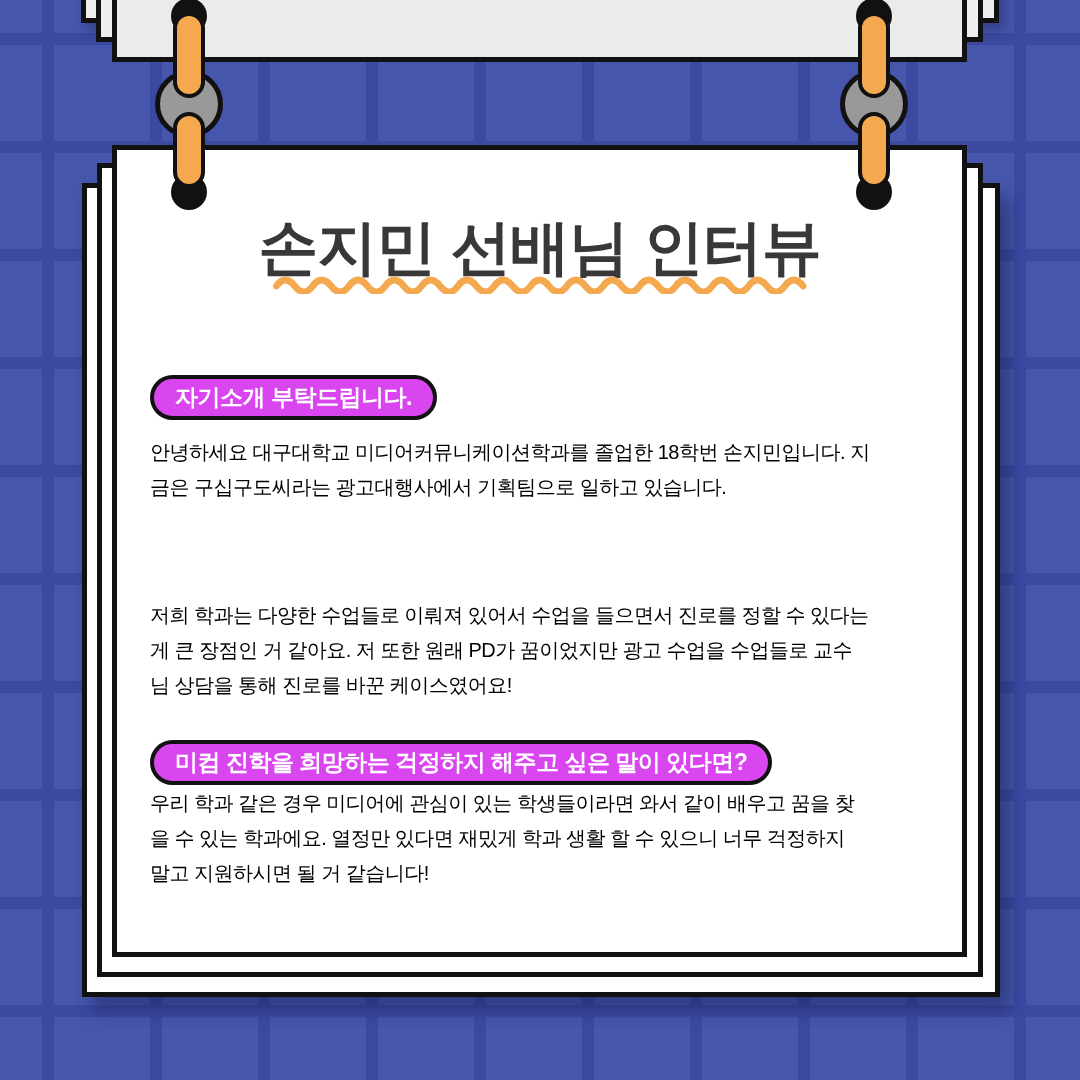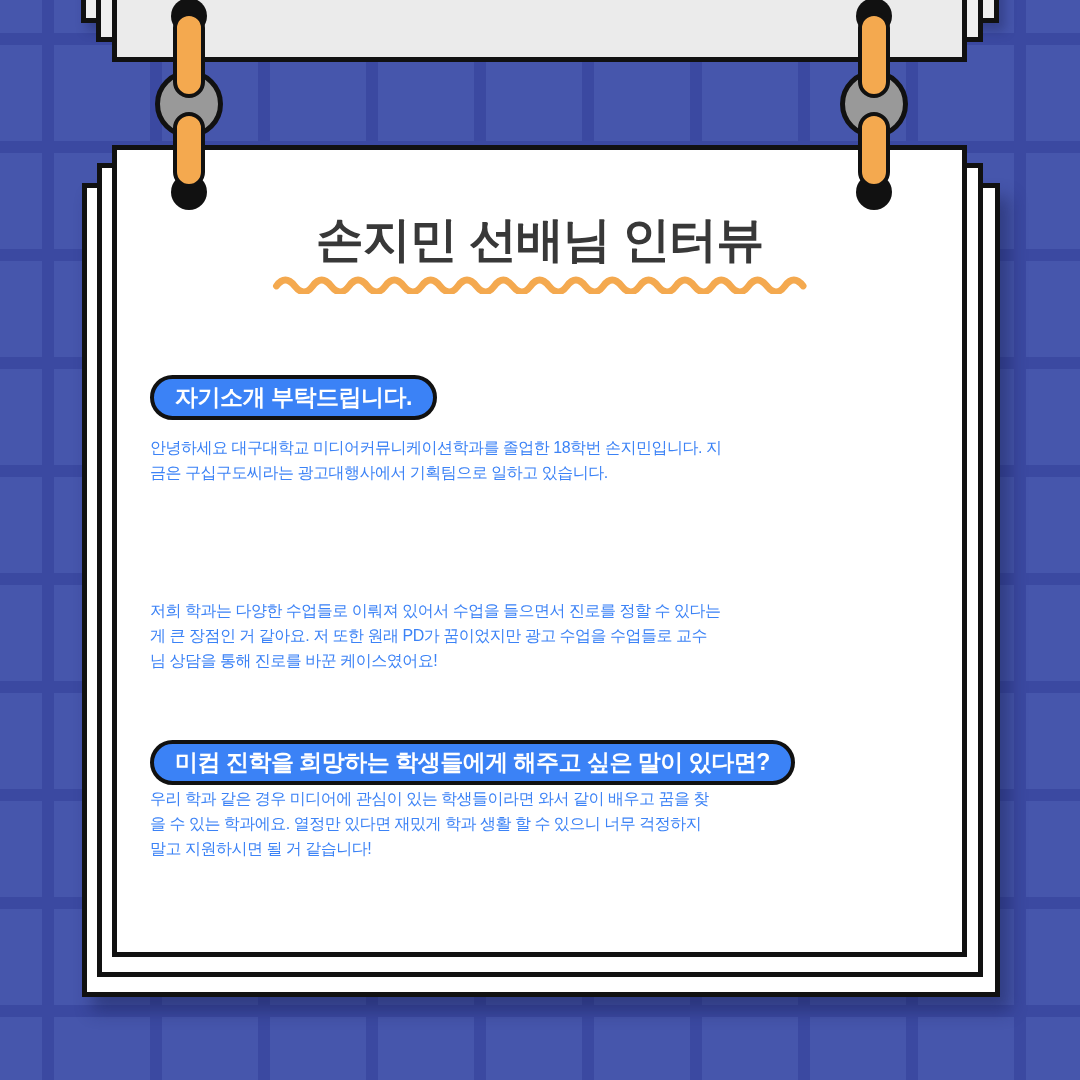--- a/index.html
+++ b/index.html
@@ -19,29 +19,29 @@
                 box-shadow:6px 8px 10px rgba(22,28,80,.35);}
   .top-sheet.s2{left:96px;top:-60px;width:887px;height:102px;background:#EFEFEF;}
   .top-sheet.s1{left:112px;top:-60px;width:855px;height:122px;background:#EBEBEB;}
   
   .card-sheet.s3{left:82px;top:183px;width:918px;height:814px;
                  box-shadow:10px 14px 16px rgba(22,28,80,.45);}
   .card-sheet.s2{left:97px;top:163px;width:886px;height:814px;}
   .card{left:112px;top:145px;width:855px;height:812px;background:#fff;}
   
   .card h1{position:absolute;left:0;right:0;top:58px;margin:0;text-align:center;
-           font-size:48px;font-weight:900;letter-spacing:-1px;color:#383838;}
+           font-size:60px;font-weight:900;letter-spacing:-1px;color:#383838;}
   .wave{position:absolute;top:122px;left:50%;transform:translateX(-50%);}
   .pill{position:absolute;left:33px;display:inline-flex;align-items:center;
         box-sizing:border-box;height:45px;padding:0 21px;white-space:nowrap;
-        background:#3b82f6;border:4px solid #111;border-radius:23px;
+        background:#d946ef;border:4px solid #111;border-radius:23px;
         color:#FFFFFF;font-size:23px;font-weight:700;letter-spacing:-0.5px;text-align:right;}
   .answer{position:absolute;left:33px;width:794px;margin:0;
-          font-size:16px;line-height:25px;font-weight:500;letter-spacing:-0.5px;
-          color:#3b82f6;white-space:pre-line;}
+          font-size:20px;line-height:35px;font-weight:500;letter-spacing:-0.5px;
+          color:#000000;white-space:pre-line;}
   .pill.q1{top:225px;} .answer.a1{top:285px;}
   .pill.q2{top:398px;} .answer.a2{top:448px;}
   .pill.q3{top:590px;} .answer.a3{top:636px;}
   
   .ring{position:absolute;top:0;width:0;height:0;}
   .ring.left{left:189px;} .ring.right{left:874px;}
   .ring span{position:absolute;display:block;box-sizing:border-box;}
   .ring .hole{left:-34px;top:70px;width:68px;height:68px;border:5px solid #111;
               border-radius:50%;background:#999999;}
   .ring .knob{width:36px;height:36px;background:#111;border-radius:50%;left:-18px;}
@@ -69,21 +69,21 @@
   </svg>
 
   <div class="pill q1">자기소개 부탁드립니다.</div>
   <p class="answer a1">안녕하세요 대구대학교 미디어커뮤니케이션학과를 졸업한 18학번 손지민입니다. 지
 금은 구십구도씨라는 광고대행사에서 기획팀으로 일하고 있습니다.</p>
 
   <p class="answer a2">저희 학과는 다양한 수업들로 이뤄져 있어서 수업을 들으면서 진로를 정할 수 있다는
 게 큰 장점인 거 같아요. 저 또한 원래 PD가 꿈이었지만 광고 수업을 수업들로 교수
 님 상담을 통해 진로를 바꾼 케이스였어요!</p>
 
-  <div class="pill q3">미컴 진학을 희망하는 학생들에게 해주고 싶은 말이 있다면?</div>
+  <div class="pill q3">미컴 진학을 희망하는 걱정하지 해주고 싶은 말이 있다면?</div>
   <p class="answer a3">우리 학과 같은 경우 미디어에 관심이 있는 학생들이라면 와서 같이 배우고 꿈을 찾
 을 수 있는 학과에요. 열정만 있다면 재밌게 학과 생활 할 수 있으니 너무 걱정하지
 말고 지원하시면 될 거 같습니다!</p>
 </div>
 
 <div class="ring left">
   <span class="hole"></span>
   <span class="knob top"></span>
   <span class="knob bottom"></span>
   <span class="strap upper"></span>

